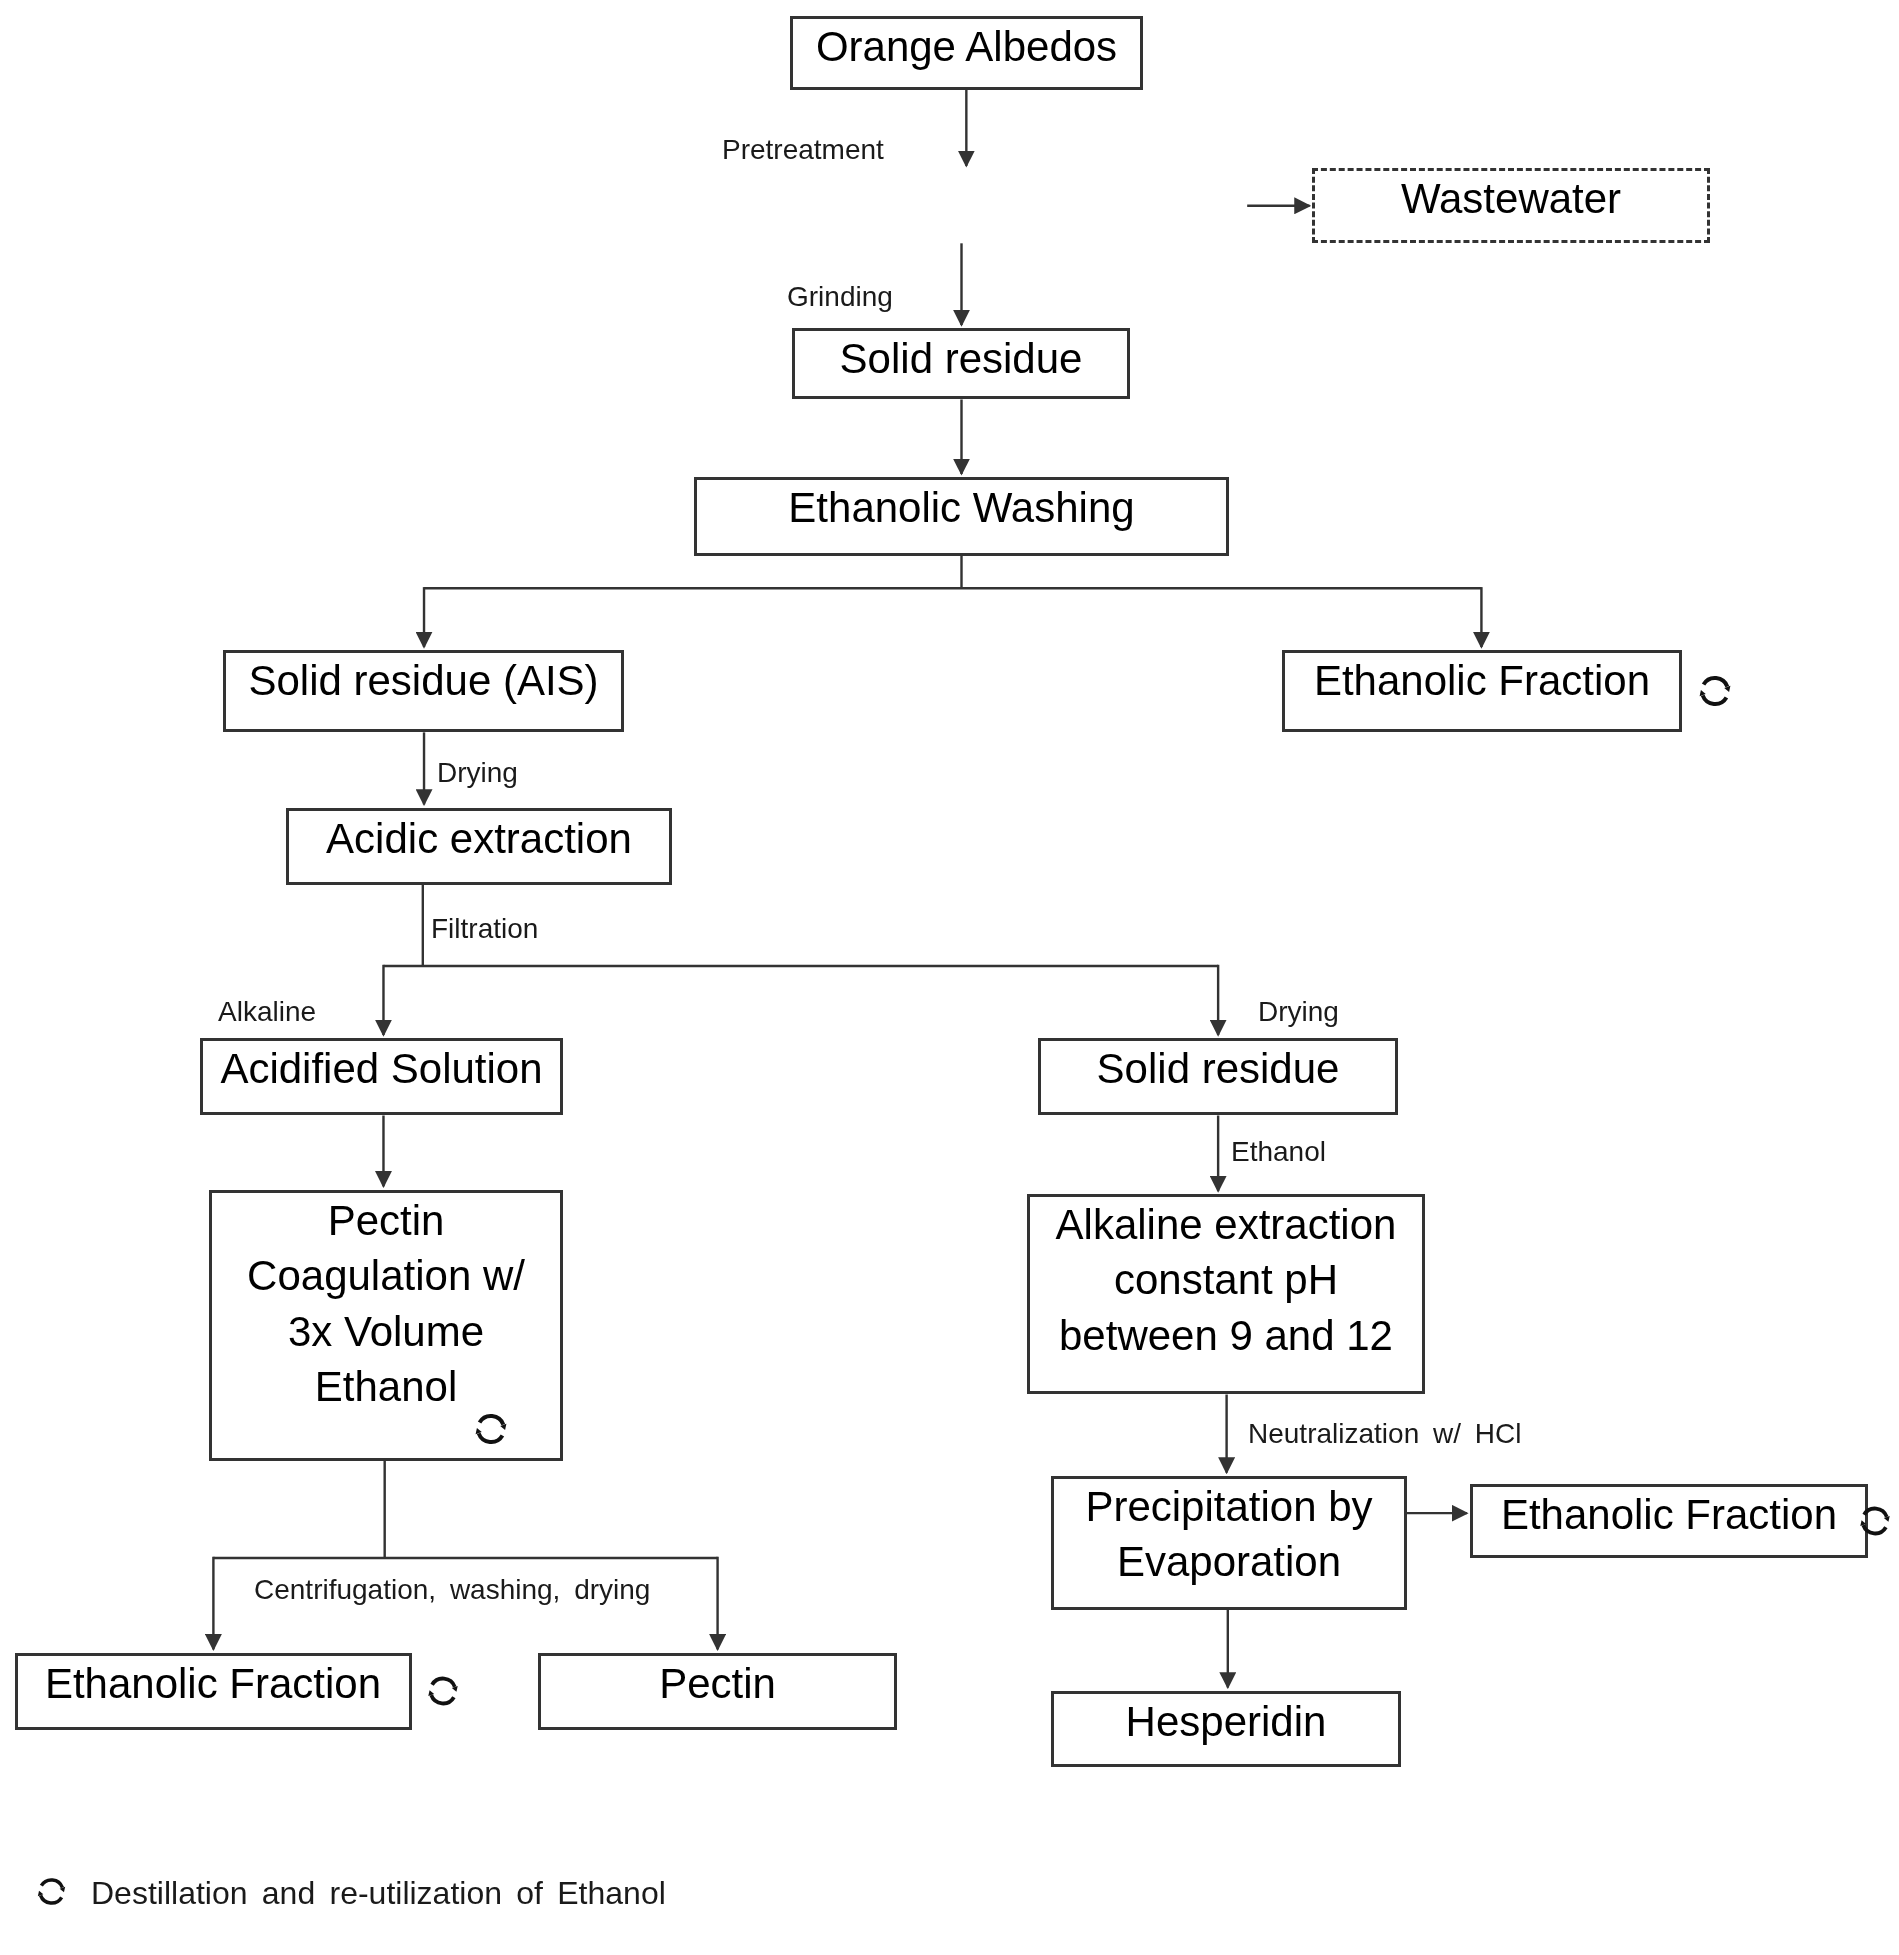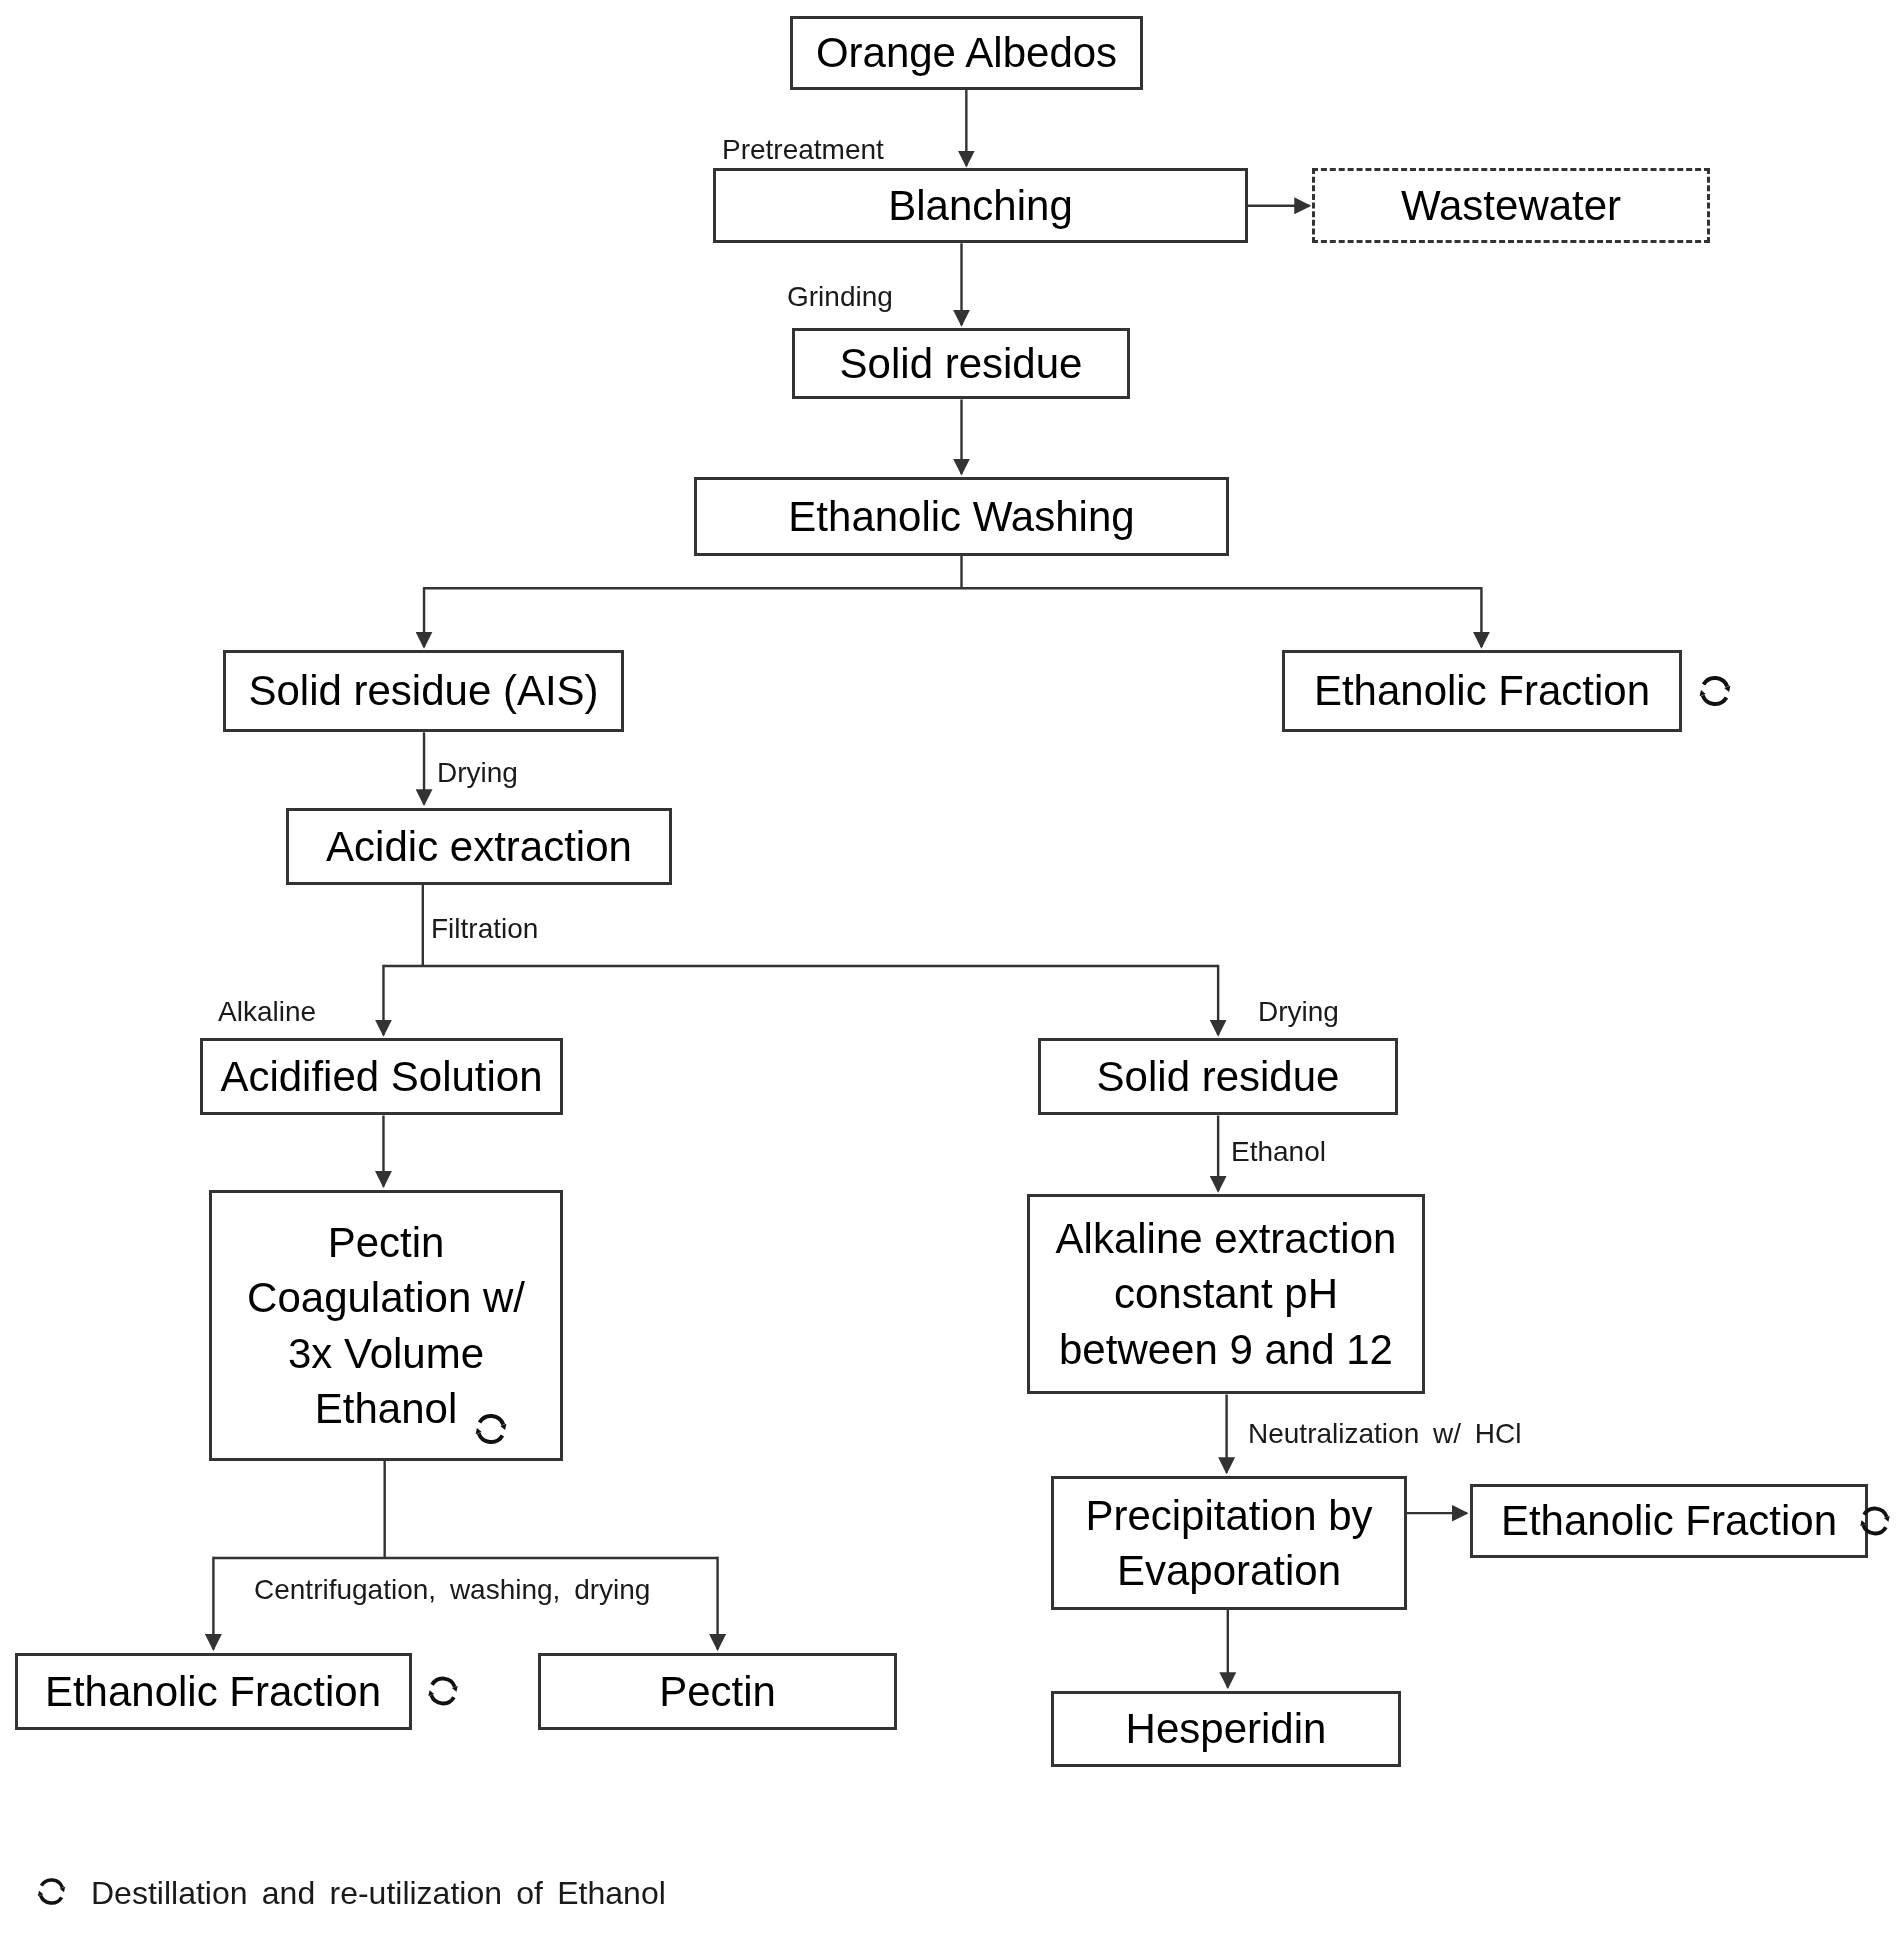--- a/index.html
+++ b/index.html
@@ -9,21 +9,21 @@
     background:#ffffff;
     font-family:"Liberation Sans", sans-serif;
     color:#000000;
     overflow:hidden;
   }
   .node{
     position:absolute;
     background:#ffffff;
     border:3px solid #333333;
     display:flex;
-    align-items:center;
+    align-items:flex-start;
     justify-content:center;
     box-sizing:border-box;
   }
   .node.dashed{border:3px dashed #333333;}
   .node-label{
     flex-shrink:0;
     white-space:pre-line;
     text-align:center;
     font-size:42px;
     line-height:1.32;
@@ -94,23 +94,20 @@
     <line class="conn" x1="352" y1="2572" x2="352" y2="2725" marker-end="url(#arrow)"></line>
     <line class="conn" x1="1185" y1="2572" x2="1185" y2="2725" marker-end="url(#arrow)"></line>
 
     <line class="conn" x1="2028" y1="2659" x2="2028" y2="2788" marker-end="url(#arrow)"></line>
   </svg>
 
   <div class="node" style="left:790px;top:15.7px;width:353px;height:74px;">
     <span class="node-label">Orange Albedos</span>
   </div>
 
-  <div class="node" style="left:713px;top:168px;width:535px;height:75px;">
-    <span class="node-label">Blanching</span>
-  </div>
 
   <div class="node dashed" style="left:1312px;top:168px;width:398px;height:75px;">
     <span class="node-label">Wastewater</span>
   </div>
 
   <div class="node" style="left:792px;top:328px;width:338px;height:71px;">
     <span class="node-label">Solid residue</span>
   </div>
 
   <div class="node" style="left:694px;top:477px;width:535px;height:79px;">

